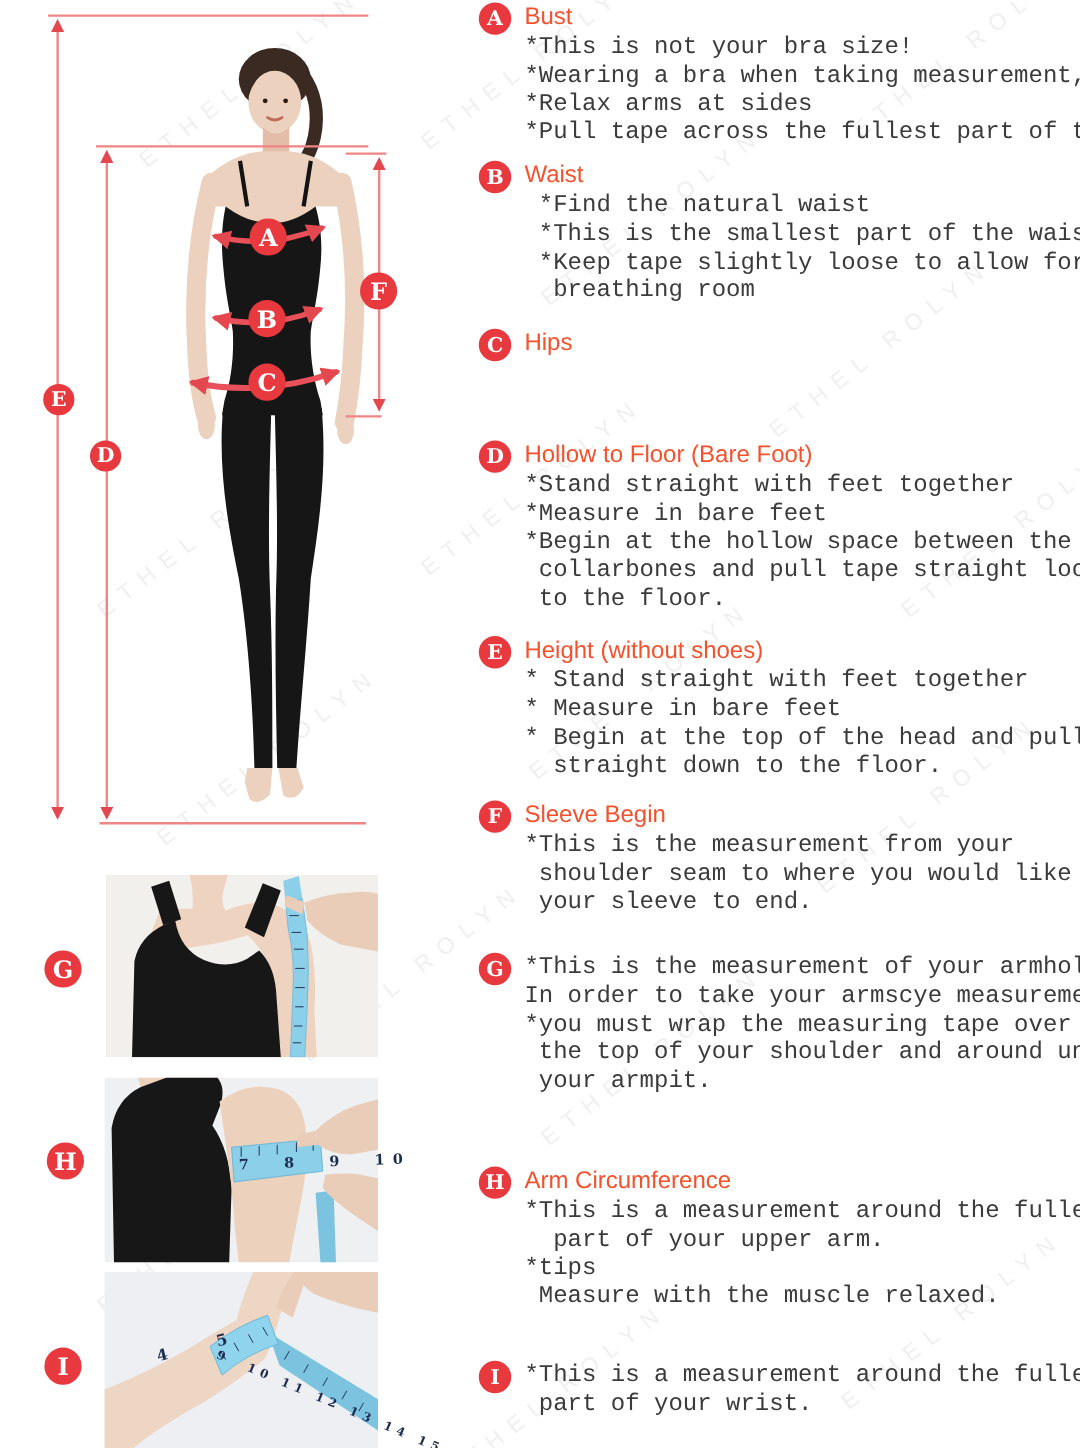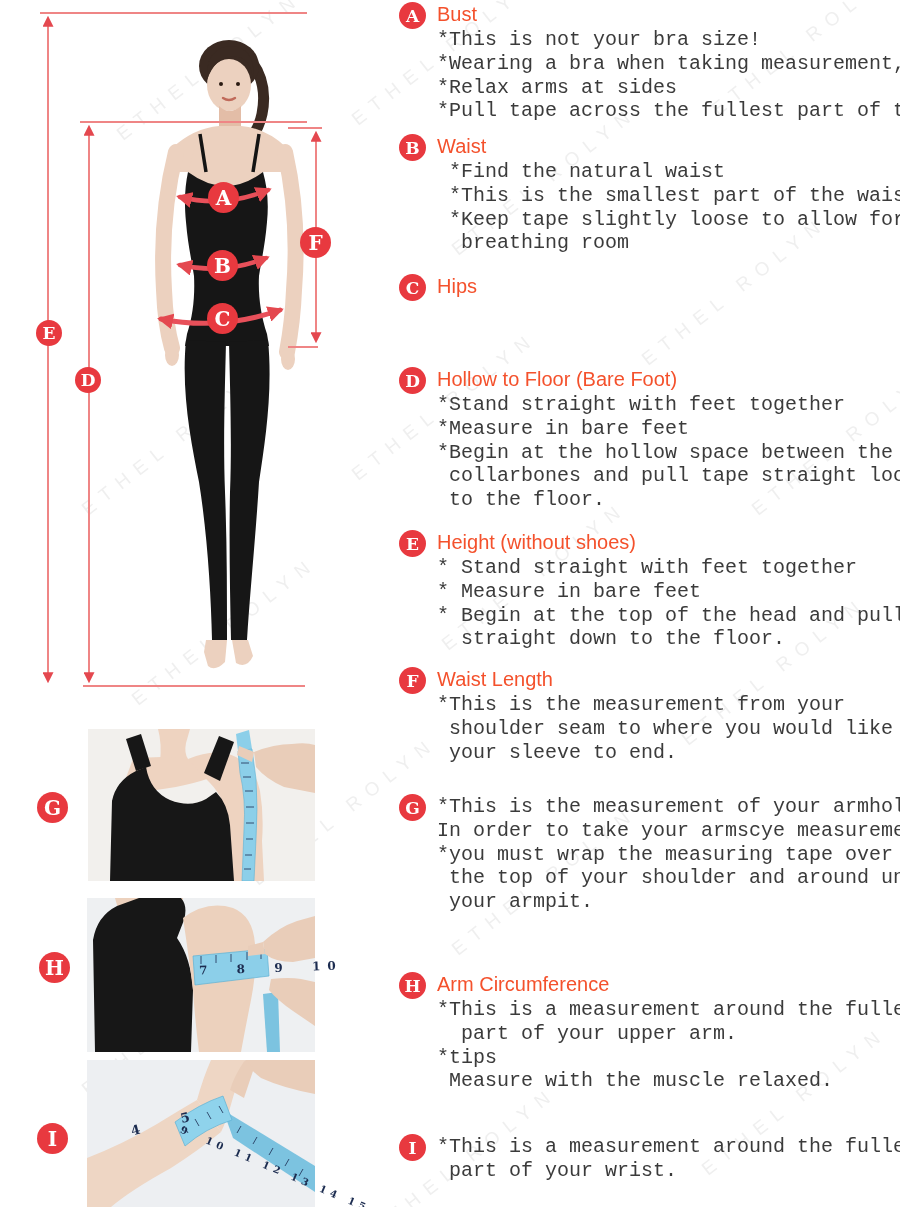--- a/index.html
+++ b/index.html
@@ -283,21 +283,21 @@
 * Begin at the top of the head and pull tape
   straight down to the floor.</div>
     </div>
   </div>
 
   <div class="section" style="top:667px">
     <div class="badge rt">
         <span>F</span>
       </div>
     <div class="stext">
-      <div class="heading">Waist Length</div>
+      <div class="heading">Sleeve Begin</div>
       <div class="sbody">*This is the measurement from your
  shoulder seam to where you would like
  your sleeve to end.</div>
     </div>
   </div>
 
   <div class="section" style="top:794px">
     <div class="badge rt">
         <span>G</span>
       </div>

